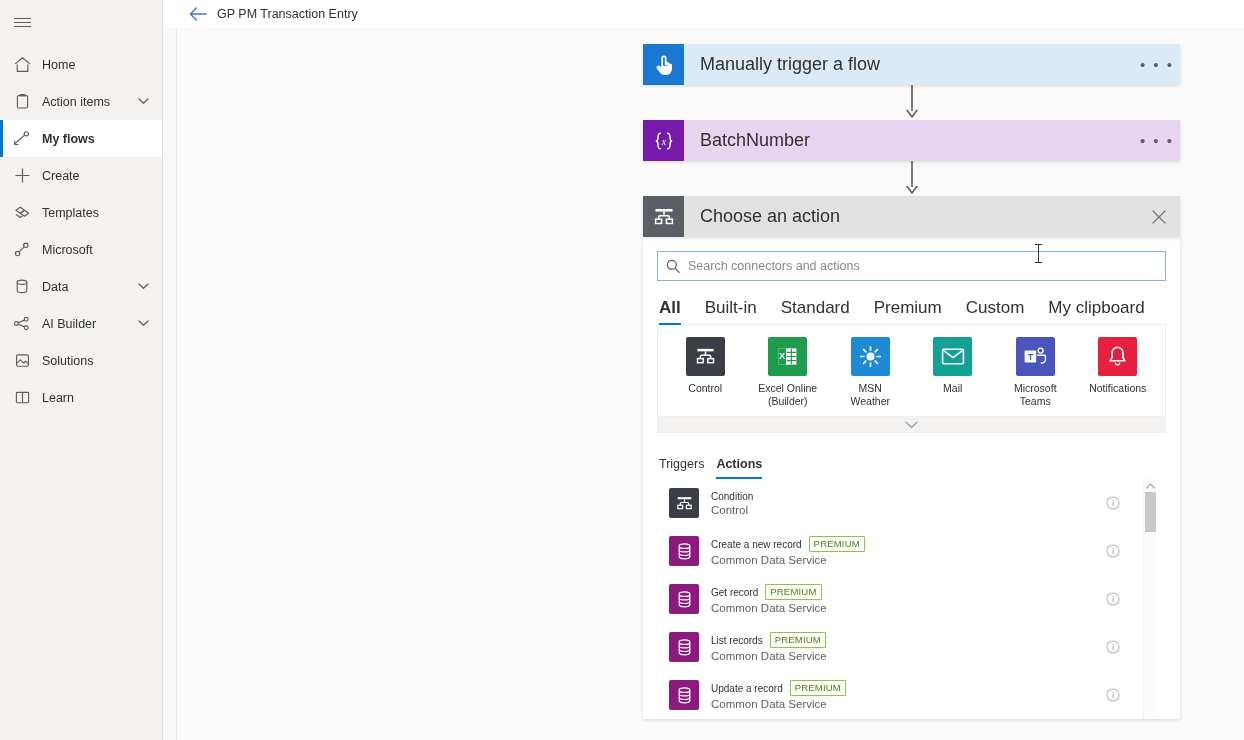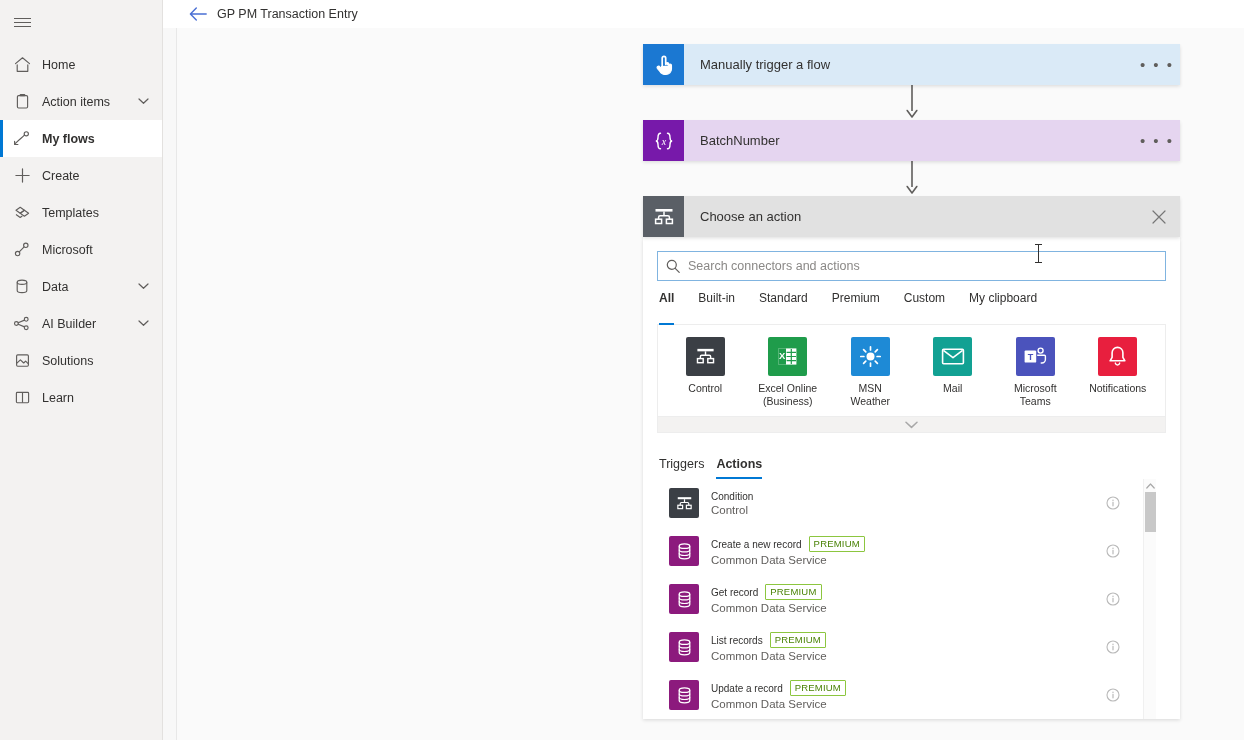--- a/index.html
+++ b/index.html
@@ -85,21 +85,21 @@
     height: 41px; width: 537px;
     box-shadow: 0 0.3px 0.9px rgba(0,0,0,0.10), 0 1.6px 3.6px rgba(0,0,0,0.12);
     position: relative;
   }
   .card-ico {
     width: 41px; height: 41px; flex: 0 0 41px;
     display: flex; align-items: center; justify-content: center;
   }
   .card-body {
     flex: 1; height: 41px; display: flex; align-items: center;
-    padding-left: 16px; font-size: 13px; color: #323130;
+    padding-left: 16px; font-size: 18px; color: #323130;
   }
   .card-dots {
     width: 46px; height: 41px; display: flex;
     align-items: center; justify-content: center;
     cursor: pointer; color: #605e5c; letter-spacing: 2px;
     font-size: 15px; line-height: 1;
   }
   .card-close {
     width: 42px; height: 41px; display:flex;
     align-items:center; justify-content:center;
@@ -144,22 +144,22 @@
   .text-caret::before { top: 0; }
   .text-caret::after { bottom: 0; }
 
   .tabs {
     display: flex; gap: 24px; height: 34px;
     align-items: flex-end; margin-top: 10px;
     border-bottom: 1px solid #ededed;
     padding-left: 2px;
   }
   .tab {
-    font-size: 12px; color: #323130; cursor: pointer;
-    padding-bottom: 19px; position: relative;
+    font-size: 17px; color: #323130; cursor: pointer;
+    padding-bottom: 6px; position: relative;
   }
   .tab.active { font-weight: 600; }
   .tab.active::after {
     content:""; position: absolute; left: 0; right: 0; bottom: -1px;
     height: 2px; background: #0078d4;
   }
 
   .conn-panel {
     border: 1px solid #ededed; border-top: none;
     margin-top: 0;
@@ -478,21 +478,21 @@
               <div class="conn">
                 <div class="conn-tile" style="background: rgb(31, 156, 75);">
                   <svg width="23" height="23" viewBox="0 0 23 23">
                     <rect x="2.4" y="3.4" width="18" height="16.2" fill="#fff"></rect>
                     <rect x="2.4" y="3.4" width="7.6" height="16.2" fill="#1f9c4b"></rect>
                     <text x="6.2" y="14.1" fill="#fff" font-size="9.4" font-family="Liberation Sans, sans-serif" font-weight="bold" text-anchor="middle">X</text>
                     <path d="M10.6 7.4h9.4M10.6 11.5h9.4M10.6 15.6h9.4M15.3 3.9v15.2" stroke="#1f9c4b" stroke-width="1.2"></path>
                   </svg>
                 </div>
                 <div class="conn-name" style="white-space: pre-line;">Excel Online
-(Business)</div>
+(Builder)</div>
               </div>
               <div class="conn">
                 <div class="conn-tile" style="background: rgb(30, 138, 214);">
                   <svg width="23" height="23" viewBox="0 0 23 23">
                     <circle cx="11.5" cy="11.5" r="4" fill="#fff"></circle>
                     <g stroke="#fff" stroke-width="1.7" stroke-linecap="round">
                       <path d="M11.5 1.8v3.1M11.5 18.1v3.1M1.8 11.5h3.1M18.1 11.5h3.1M4.6 4.6l2.2 2.2M16.2 16.2l2.2 2.2M18.4 4.6l-2.2 2.2M6.8 16.2l-2.2 2.2"></path>
                     </g>
                   </svg>
                 </div>

